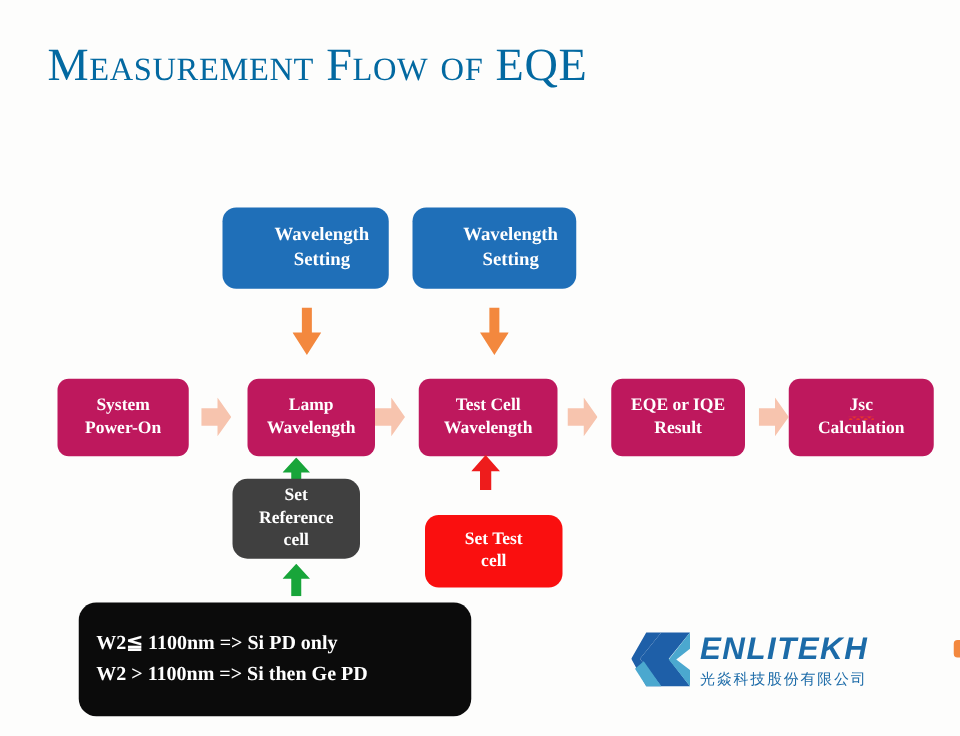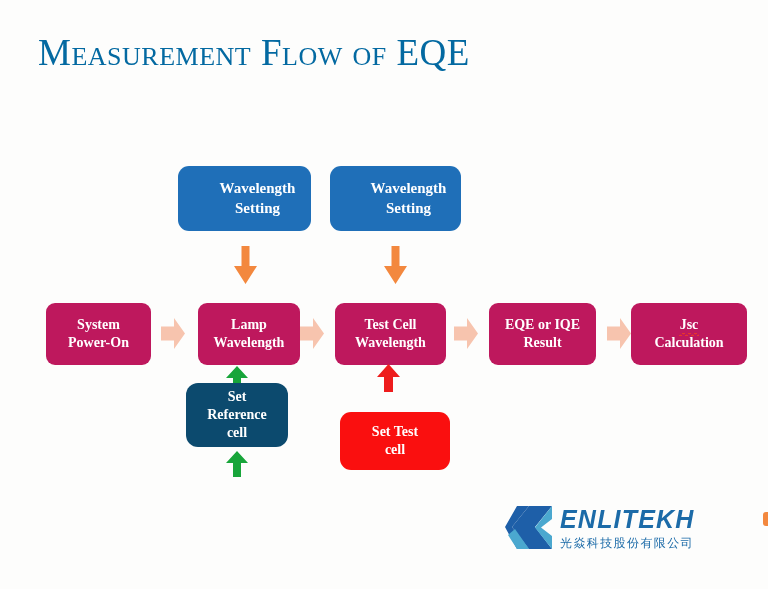--- a/index.html
+++ b/index.html
@@ -50,21 +50,21 @@
     font-weight: bold;
     line-height: 1.28;
     overflow: hidden;
     padding: 2px 4px;
   }
   .node .lines { width: 100%; }
   .node .ln { display: block; white-space: nowrap; }
 
   .node-blue   { background: #1f6fb8; border-radius: 11px; font-size: 15px; padding-left: 30px; }
   .node-orange { background: #be185d; border-radius: 9px;  font-size: 14px; }
-  .node-black  { background: #0c4a6e; border-radius: 12px; font-size: 14px; justify-content: flex-end; }
+  .node-black  { background: #404040; border-radius: 12px; font-size: 14px; justify-content: flex-end; }
   .node-red    { background: #fa0f0f; border-radius: 11px; font-size: 14px; }
 
   .node-note {
     background: #0b0b0b;
     border-radius: 14px;
     font-size: 16px;
     justify-content: flex-start;
     padding-left: 14px;
     line-height: 1.55;
     text-align: left;
@@ -253,20 +253,26 @@
       <span class="ln">cell</span>
     </span>
   </div>
 
   <div class="arrow" style="left:226px; top:451px; width:22px; height:26px;">
     <svg viewBox="0 0 22 26" preserveAspectRatio="none">
       <polygon points="11,0 22,12 15,12 15,26 7,26 7,12 0,12" fill="#18a53a"></polygon>
     </svg>
   </div>
 
+  <div class="node node-black node-note" style="left:63px; top:482px; width:314px; height:91px;">
+    <span class="lines">
+      <span class="ln">W2≦ 1100nm  =&gt; Si PD only</span>
+      <span class="ln">W2 &gt; 1100nm =&gt; Si then Ge PD</span>
+    </span>
+  </div>
 
   <div class="logo" style="left:505px; top:505px;">
     <span class="logo-mark">
       <svg viewBox="0 0 47 45" preserveAspectRatio="xMidYMid meet">
         <polygon points="24,1 47,1 30,22 47,44 24,44 7,22" fill="#1e5fa8"></polygon>
         <polygon points="24,1 7,22 24,44 12,44 0,22 12,1" fill="#1e5fa8"></polygon>
         <polygon points="47,14 36,22.5 47,31 47,44 30,22.5 47,1" fill="#4ba8cf"></polygon>
         <polygon points="10,24 24,44 12,44 3,30" fill="#4ba8cf"></polygon>
       </svg>
     </span>

